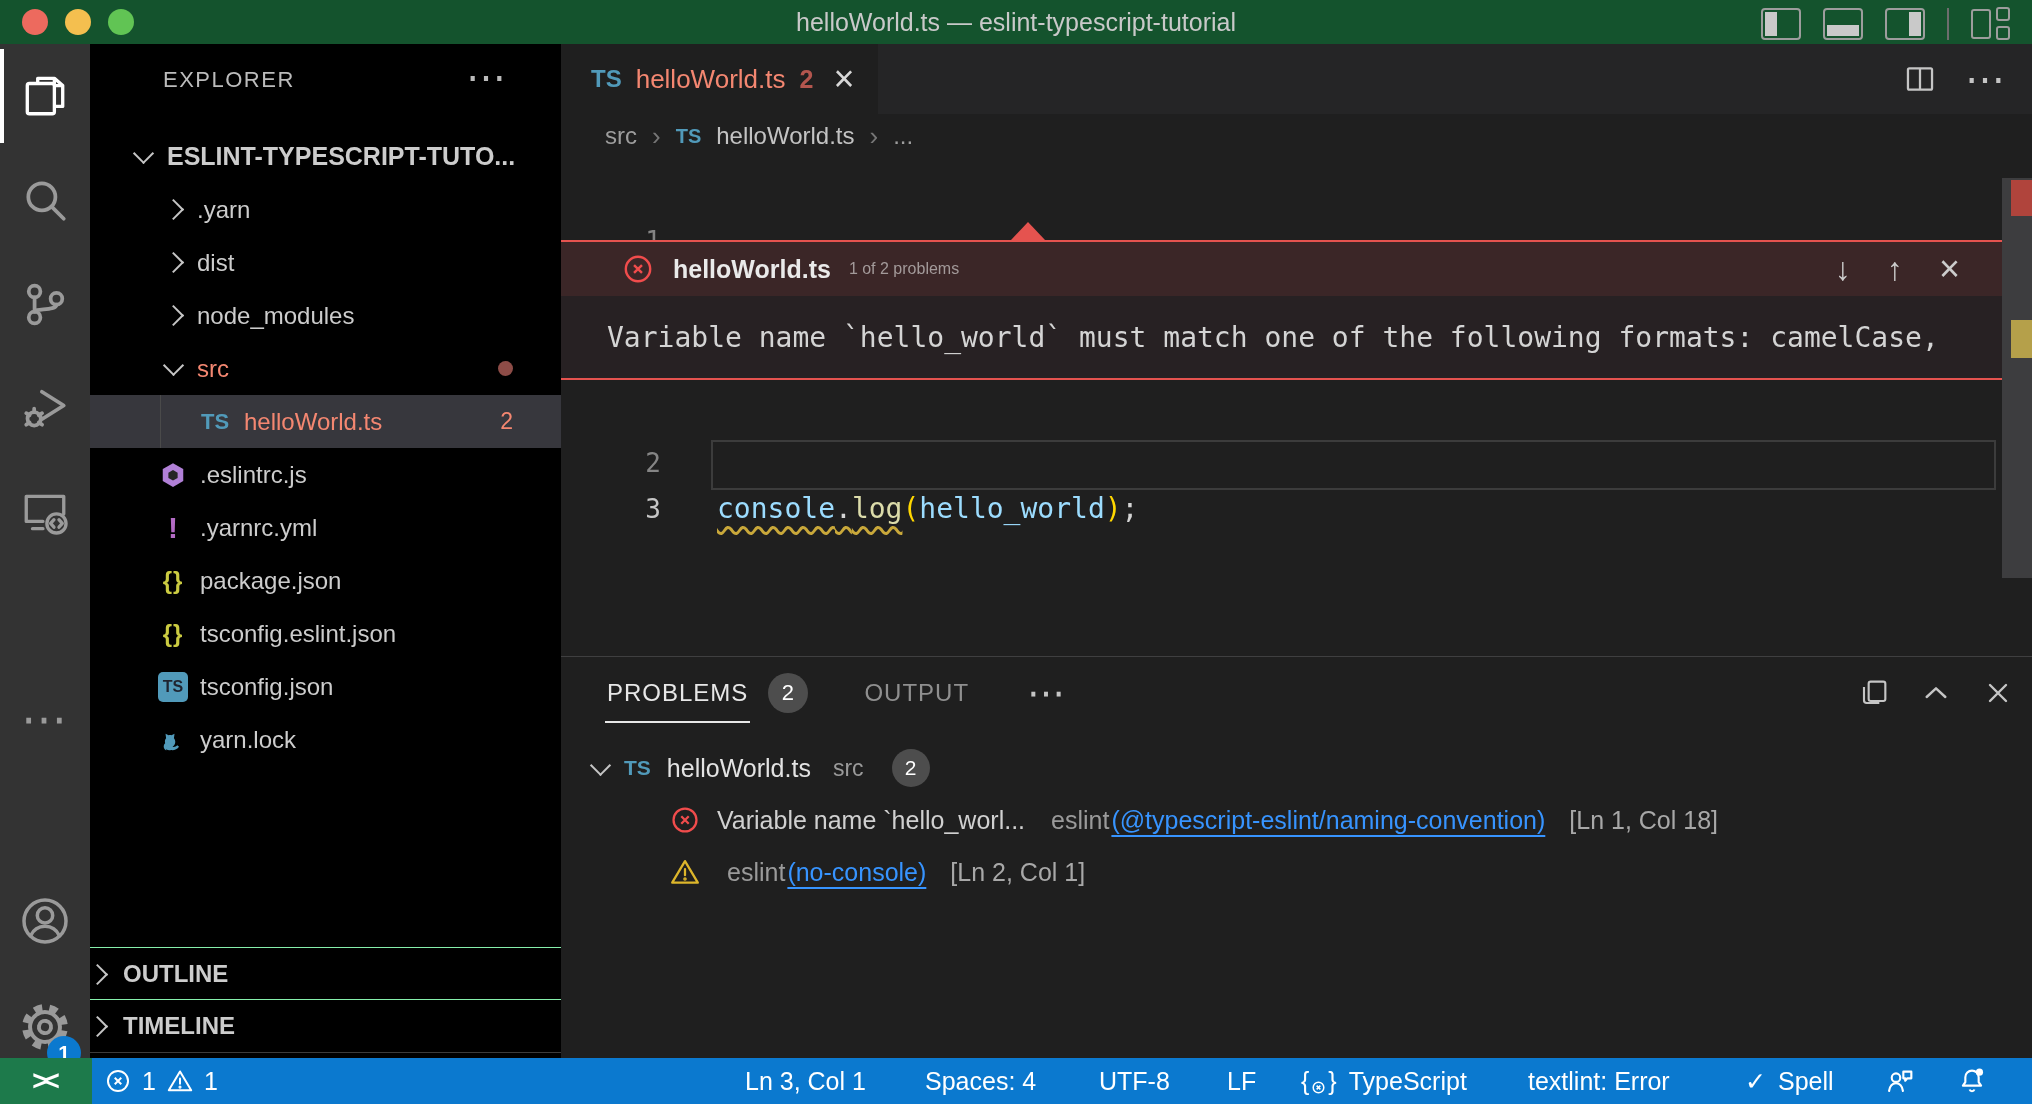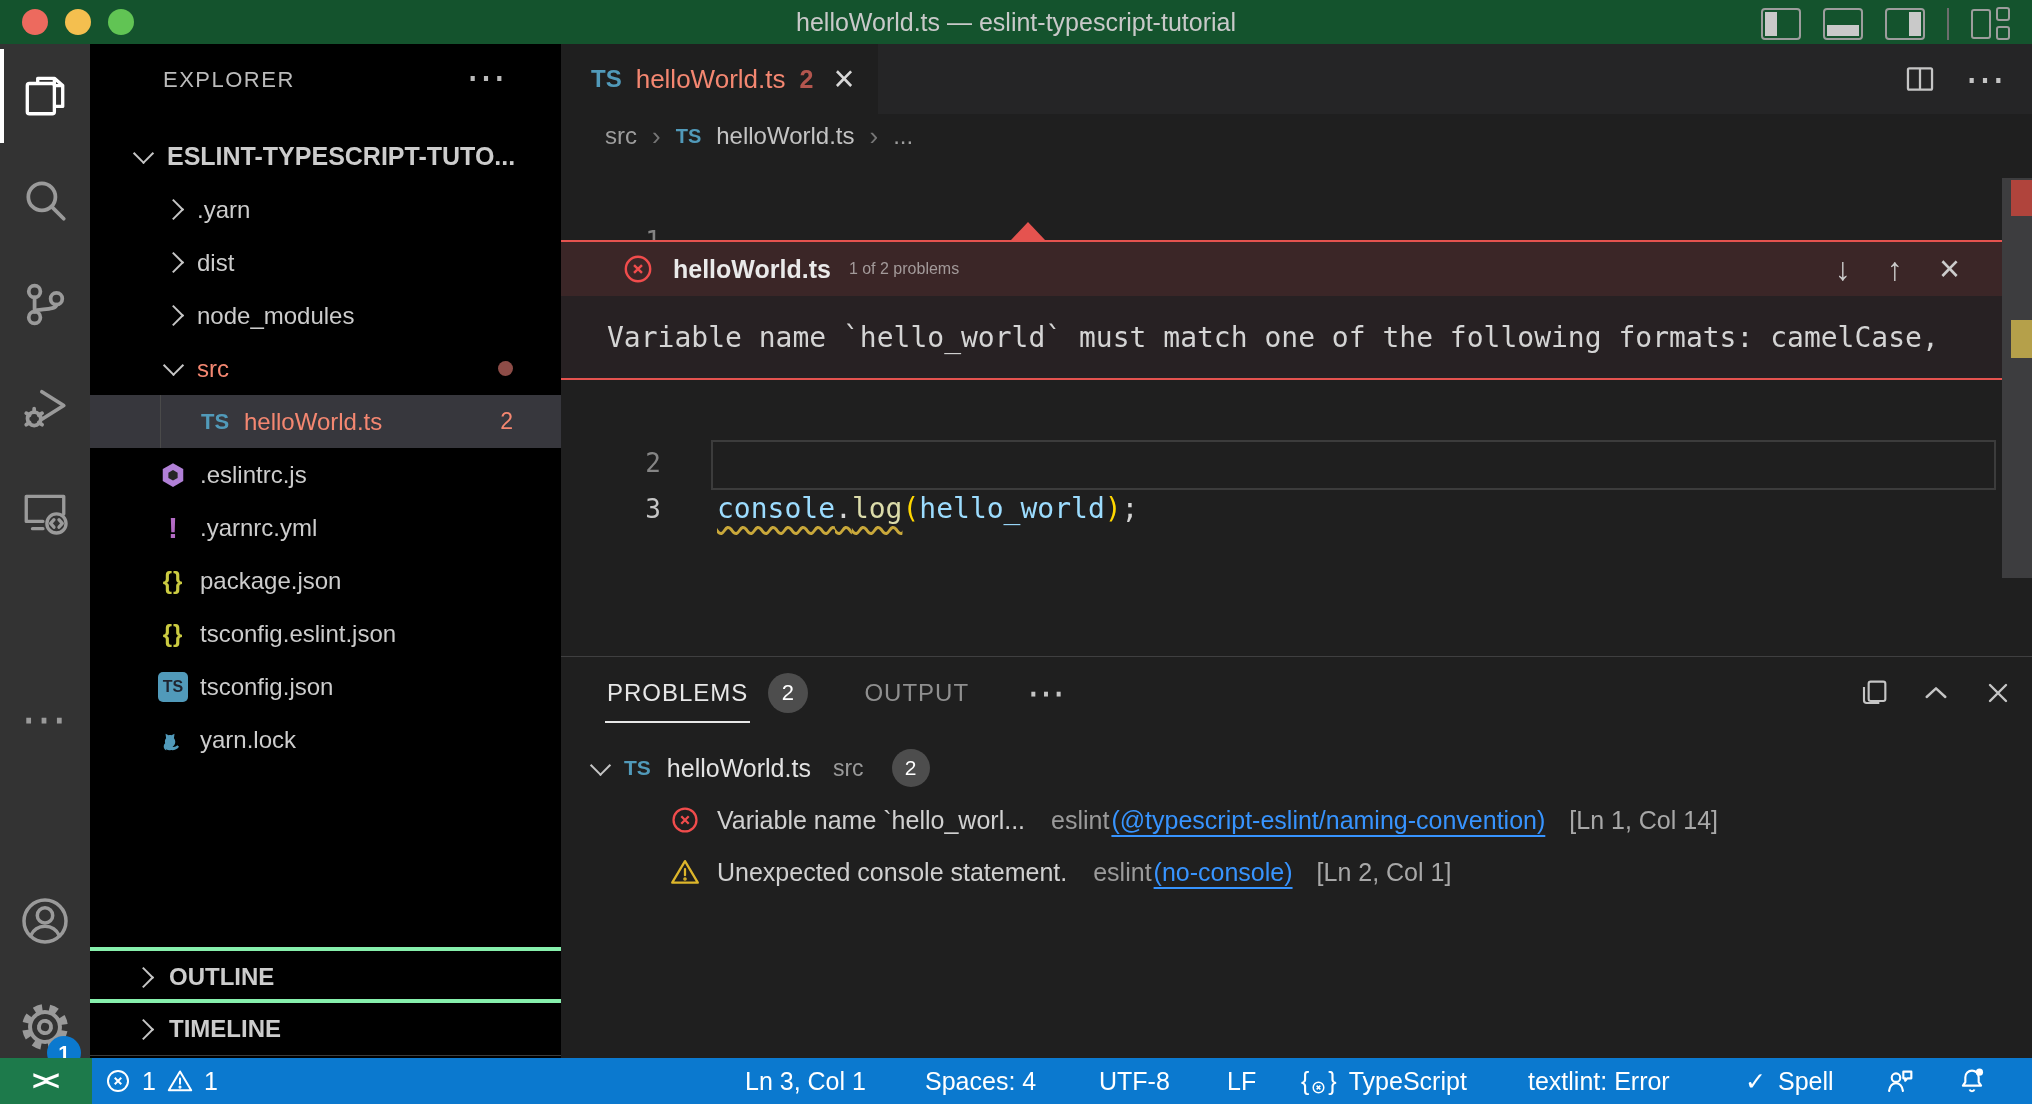--- a/index.html
+++ b/index.html
@@ -53,22 +53,22 @@
   .lvl2::before{content:"";position:absolute;left:70px;top:0;bottom:0;width:1px;background:#4a4a4a;}
   .err-text{color:#f48771;}
   .t-badge{position:absolute;right:48px;color:#f48771;font-size:23px;}
   .t-dot{position:absolute;right:48px;width:15px;height:15px;border-radius:50%;background:#8d4c47;}
   .ficon{width:34px;display:flex;justify-content:center;flex:none;}
   .ts-letters{color:#519aba;font-weight:bold;font-size:22px;letter-spacing:0;}
   .braces{color:#cbcb41;font-weight:bold;font-size:24px;letter-spacing:1px;}
   .excl{color:#b36bc4;font-weight:bold;font-size:30px;}
   .tsbox{width:30px;height:30px;background:#519aba;border-radius:5px;color:#1f2430;
          font-size:16px;font-weight:bold;display:flex;align-items:center;justify-content:center;}
-  .sb-section{position:absolute;left:0;right:0;height:52px;border-top:4px solid #86efac;
-              display:flex;align-items:center;padding-left:46px;gap:18px;font-weight:bold;font-size:24px;}
+  .sb-section{position:absolute;left:0;right:0;height:52px;border-top:1px solid #86efac;
+              display:flex;align-items:center;gap:18px;font-weight:bold;font-size:24px;}
   .sec-outline{top:903px;} .sec-timeline{top:955px;border-bottom:1px solid #3c3c3c;align-items:center;}
   
   .editor{position:absolute;left:561px;top:44px;right:0;bottom:46px;background:#1f1f1f;}
   .tabbar{position:absolute;left:0;top:0;right:0;height:70px;background:#252526;display:flex;}
   .tab{display:flex;align-items:center;gap:14px;padding:0 24px 0 30px;background:#1f1f1f;height:70px;}
   .tab-label{color:#f48771;font-size:26px;}
   .tab-badge{color:#b3564e;font-size:25px;font-weight:bold;}
   .tab-close{color:#d7d7d7;font-size:36px;line-height:36px;margin-left:6px;}
   .tab-actions{position:absolute;right:26px;top:0;height:70px;display:flex;align-items:center;gap:28px;color:#c5c5c5;}
   .tab-more{font-size:40px;letter-spacing:1px;}
@@ -413,30 +413,29 @@
       </div>
 
       <div class="prow prow2">
         <svg width="32" height="32" viewBox="0 0 24 24" fill="none" stroke="#f14c4c" stroke-width="1.7">
           <circle cx="12" cy="12" r="8.6"></circle>
             <path d="M9.2 9.2l5.6 5.6M14.8 9.2l-5.6 5.6"></path>
         </svg>
         <span class="pmsg">Variable name `hello_worl...</span>
         <span class="psrc">eslint</span>
           <span class="prule" style="margin-left:-14px;">(@typescript-eslint/naming-convention)</span>
-        <span class="ploc">[Ln 1, Col 14]</span>
+        <span class="ploc">[Ln 1, Col 18]</span>
       </div>
 
       <div class="prow prow3">
         <svg width="32" height="32" viewBox="0 0 24 24" fill="none" stroke="#ddb62b" stroke-width="1.7" stroke-linejoin="round" stroke-linecap="round">
           <path d="M12 3.8 21.6 20H2.4Z"></path>
             <path d="M12 9.8v4.6"></path>
             <circle cx="12" cy="17.2" r="0.5" fill="#ddb62b"></circle>
         </svg>
-        <span class="pmsg">Unexpected console statement.</span>
         <span class="psrc">eslint</span>
           <span class="prule" style="margin-left:-14px;">(no-console)</span>
         <span class="ploc">[Ln 2, Col 1]</span>
       </div>
     </div>
   </div>
 
   <div class="statusbar">
     <div class="remote">&gt;&lt;</div>
     <div class="sb-item diag">

